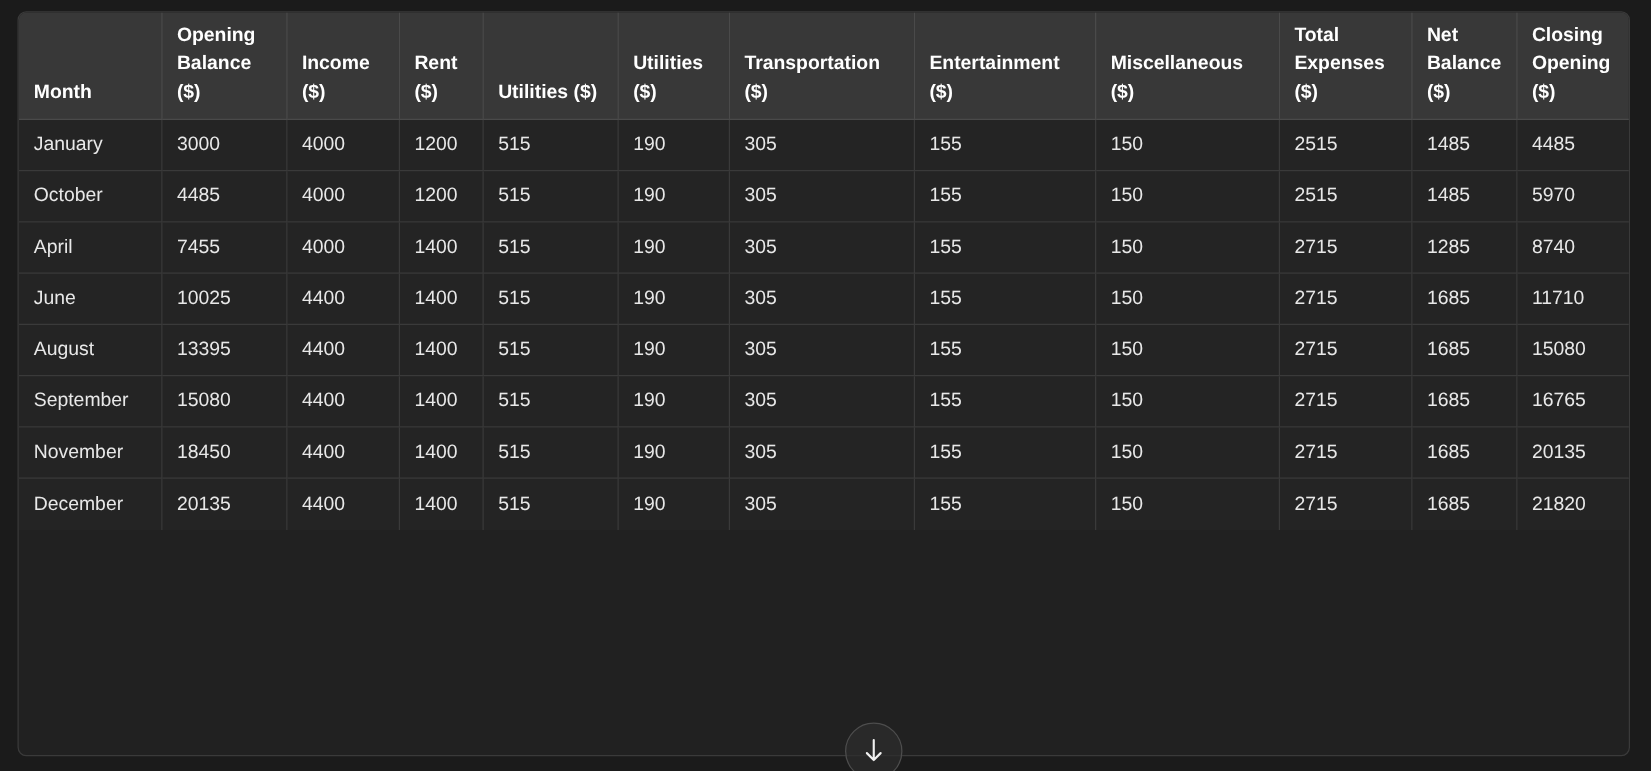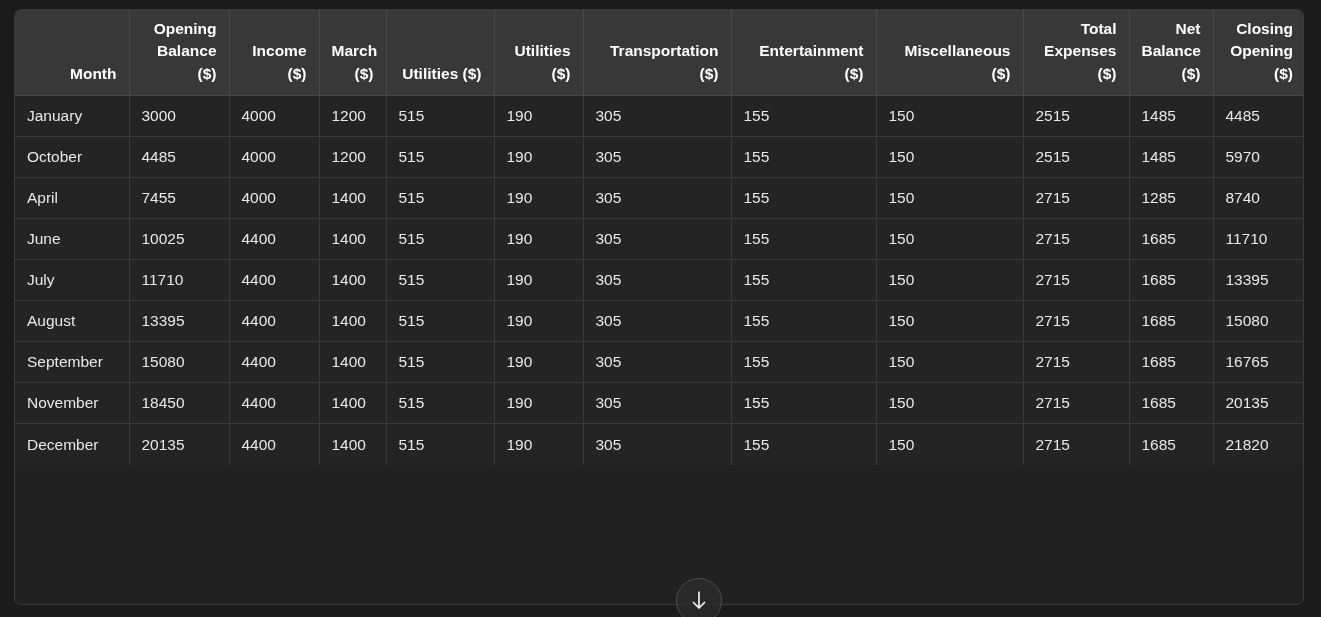--- a/index.html
+++ b/index.html
@@ -38,21 +38,21 @@
     width: 100%;
     table-layout: fixed;
     font-size: 15.5px;
   }
 
   table.budget thead th {
     background: #383838;
     color: #ffffff;
     font-weight: bold;
     font-size: 15.5px;
-    text-align: right;
+    text-align: left;
     vertical-align: bottom;
     padding: 8px 12px 10px 12px;
     height: 84px;
     box-sizing: border-box;
     border-right: 1px solid #4a4a4a;
     border-bottom: 1px solid #4a4a4a;
     line-height: 1.45;
     white-space: normal;
   }
 
@@ -133,21 +133,21 @@
         <col class="c-misc">
           <col class="c-texp">
           <col class="c-net">
           <col class="c-close">
       </colgroup>
       <thead>
         <tr>
           <th>Month</th>
           <th>Opening Balance ($)</th>
           <th>Income ($)</th>
-          <th>March ($)</th>
+          <th>Rent ($)</th>
           <th>Utilities ($)</th>
           <th>Utilities ($)</th>
           <th>Transportation ($)</th>
           <th>Entertainment ($)</th>
           <th>Miscellaneous ($)</th>
           <th>Total Expenses ($)</th>
           <th>Net Balance ($)</th>
           <th>Closing Opening ($)</th>
         </tr>
       </thead>
@@ -202,34 +202,20 @@
             <td>515</td>
             <td>190</td>
             <td>305</td>
             <td>155</td>
             <td>150</td>
             <td>2715</td>
             <td>1685</td>
             <td>11710</td>
           </tr>
           <tr>
-            <td>July</td>
-            <td>11710</td>
-            <td>4400</td>
-            <td>1400</td>
-            <td>515</td>
-            <td>190</td>
-            <td>305</td>
-            <td>155</td>
-            <td>150</td>
-            <td>2715</td>
-            <td>1685</td>
-            <td>13395</td>
-          </tr>
-          <tr>
             <td>August</td>
             <td>13395</td>
             <td>4400</td>
             <td>1400</td>
             <td>515</td>
             <td>190</td>
             <td>305</td>
             <td>155</td>
             <td>150</td>
             <td>2715</td>

